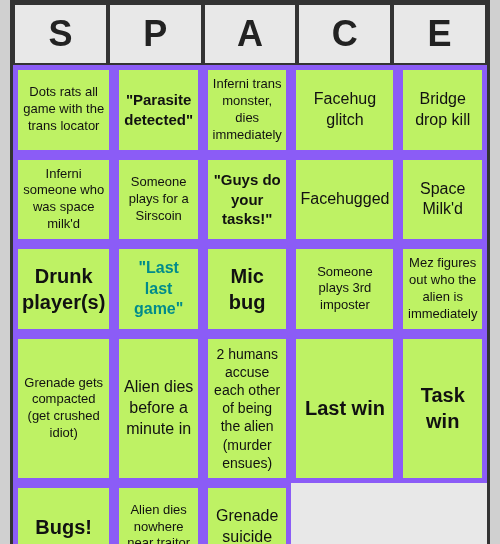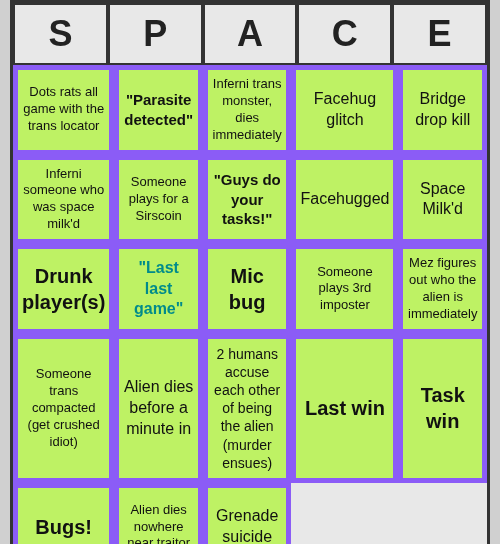--- a/index.html
+++ b/index.html
@@ -84,21 +84,21 @@
       <div class="cell">Inferni someone who was space milk'd</div>
       <div class="cell">Someone plays for a Sirscoin</div>
       <div class="cell quoted">"Guys do your tasks!"</div>
       <div class="cell medium">Facehugged</div>
       <div class="cell medium">Space Milk'd</div>
       <div class="cell large">Drunk player(s)</div>
       <div class="cell teal">"Last last game"</div>
       <div class="cell large">Mic bug</div>
       <div class="cell">Someone plays 3rd imposter</div>
       <div class="cell">Mez figures out who the alien is immediately</div>
-      <div class="cell">Someone trans compacted (get crushed idiot)</div>
+      <div class="cell">Grenade gets compacted (get crushed idiot)</div>
       <div class="cell medium">Alien dies before a minute in</div>
       <div class="cell" style="font-size: 14px;">2 humans accuse each other of being the alien (murder ensues)</div>
       <div class="cell large">Last win</div>
       <div class="cell large">Task win</div>
       <div class="cell large">Bugs!</div>
       <div class="cell">Alien dies nowhere near traitor</div>
       <div class="cell medium">Grenade suicide</div>
     </div>
 </div>
 

